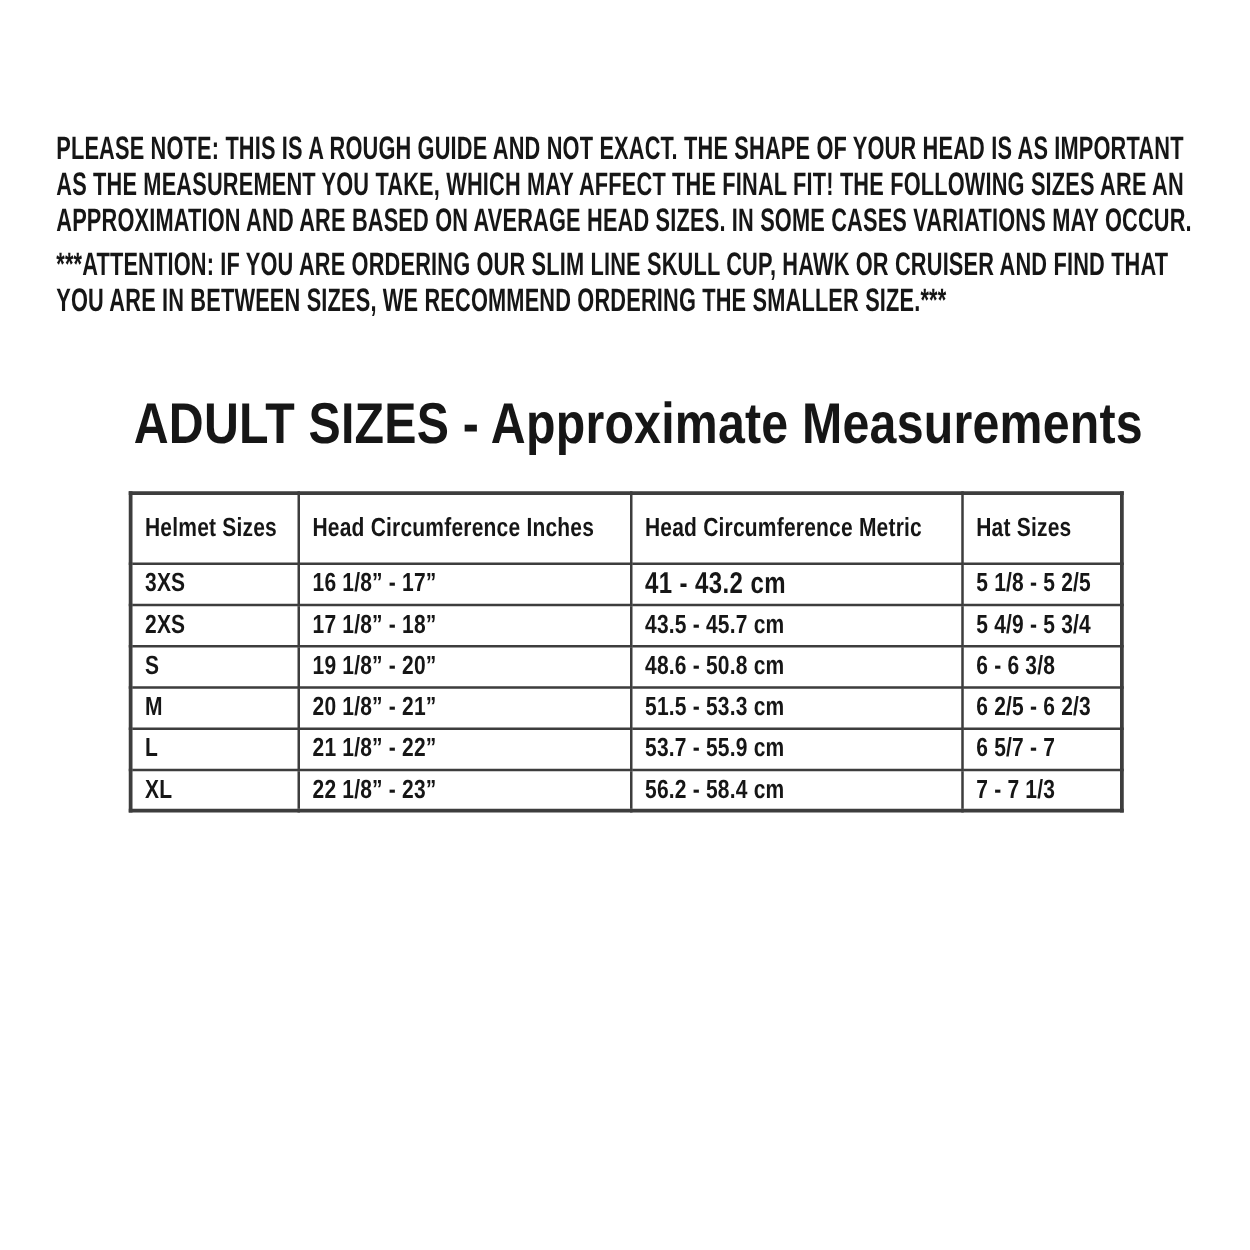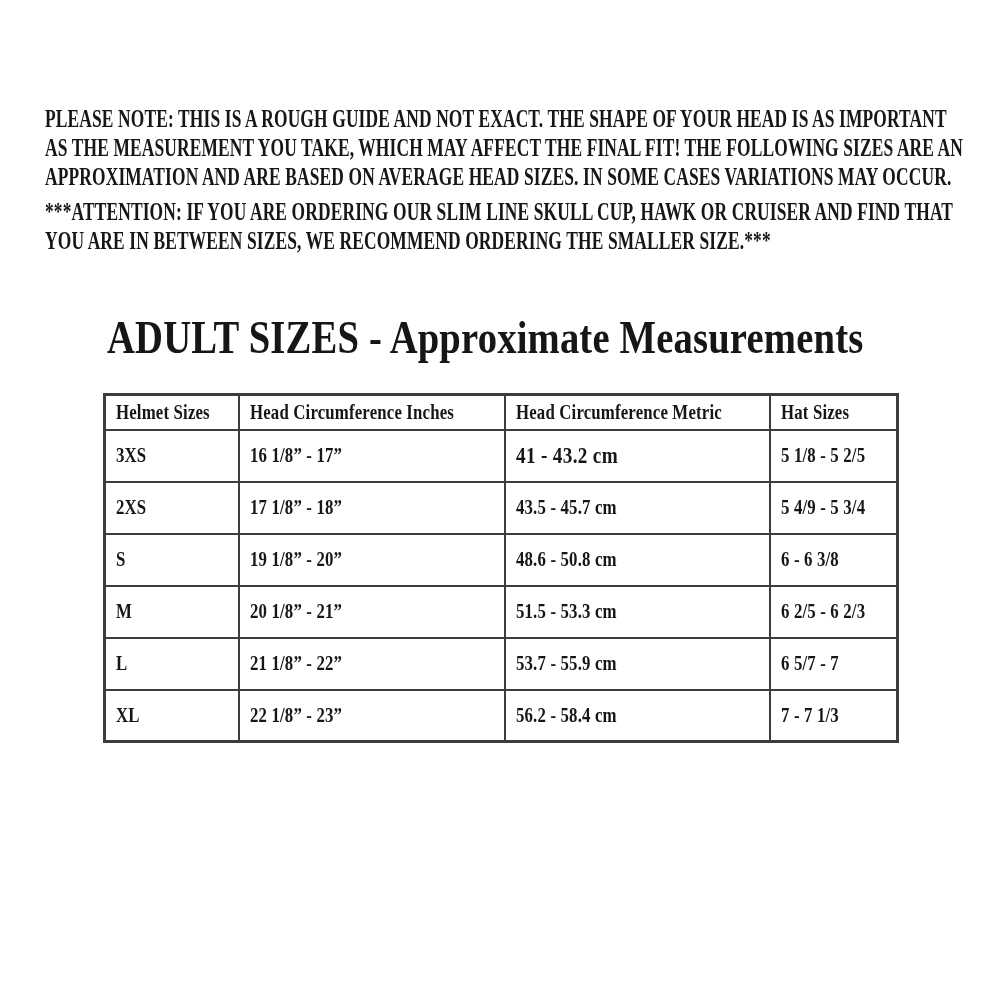--- a/index.html
+++ b/index.html
@@ -6,21 +6,21 @@
     margin: 0;
     padding: 0;
     background: #ffffff;
   }
   .page {
     position: relative;
     width: 1000px;
     height: 1000px;
     background: #ffffff;
     overflow: hidden;
-    font-family: Liberation Serif, serif;
+    font-family: Liberation Sans, sans-serif;
     color: #161616;
   }
   
   .para {
     position: absolute;
     left: 45px;
     font-weight: 700;
     font-size: 26px;
     line-height: 29px;
     white-space: nowrap;
@@ -60,22 +60,22 @@
 
   .size-table th, .size-table td {
     border: 2px solid #3d3d3d;
     padding: 0 0 0 10px;
     text-align: left;
     vertical-align: middle;
     font-weight: 700;
     font-size: 21px;
     overflow: hidden;
   }
-  .size-table thead tr { height: 35px; }
-  .size-table tbody tr { height: 52px; }
+  .size-table thead tr { height: 56px; }
+  .size-table tbody tr { height: 33px; }
 
   .cond {
     display: inline-block;
     transform: scaleX(0.80);
     transform-origin: 0 50%;
     white-space: nowrap;
     letter-spacing: 0.2px;
   }
   
   td.emph .cond {

